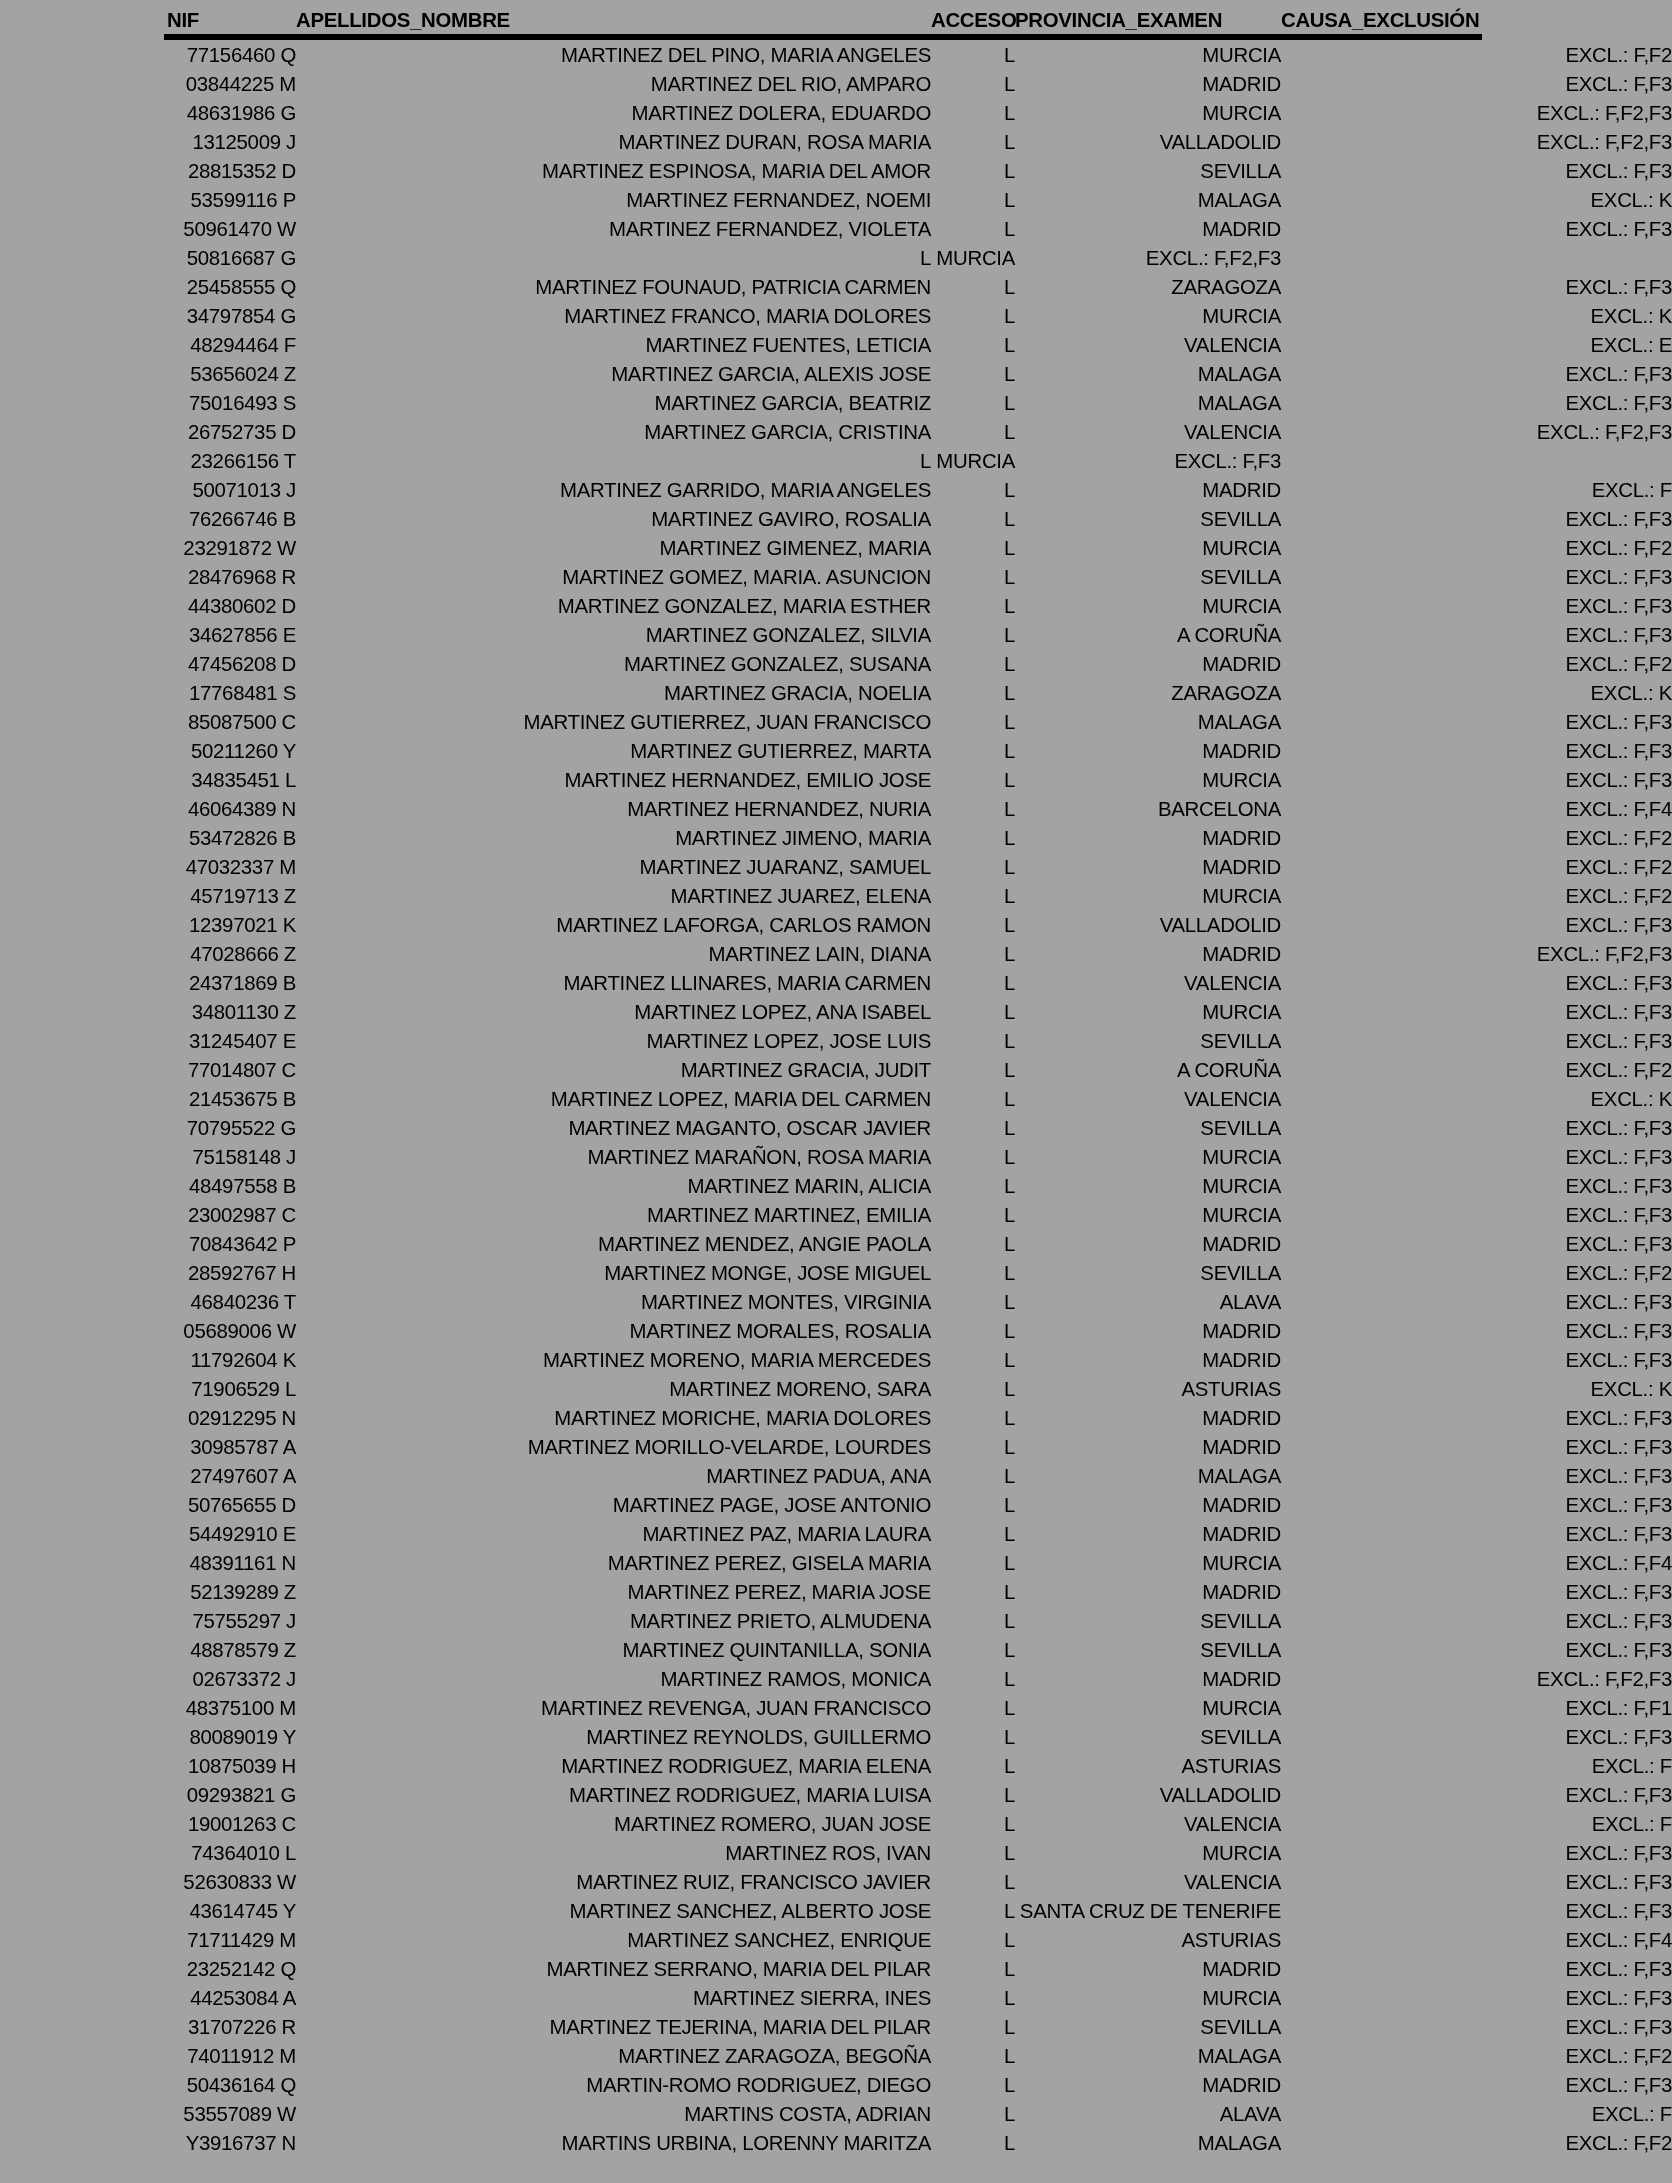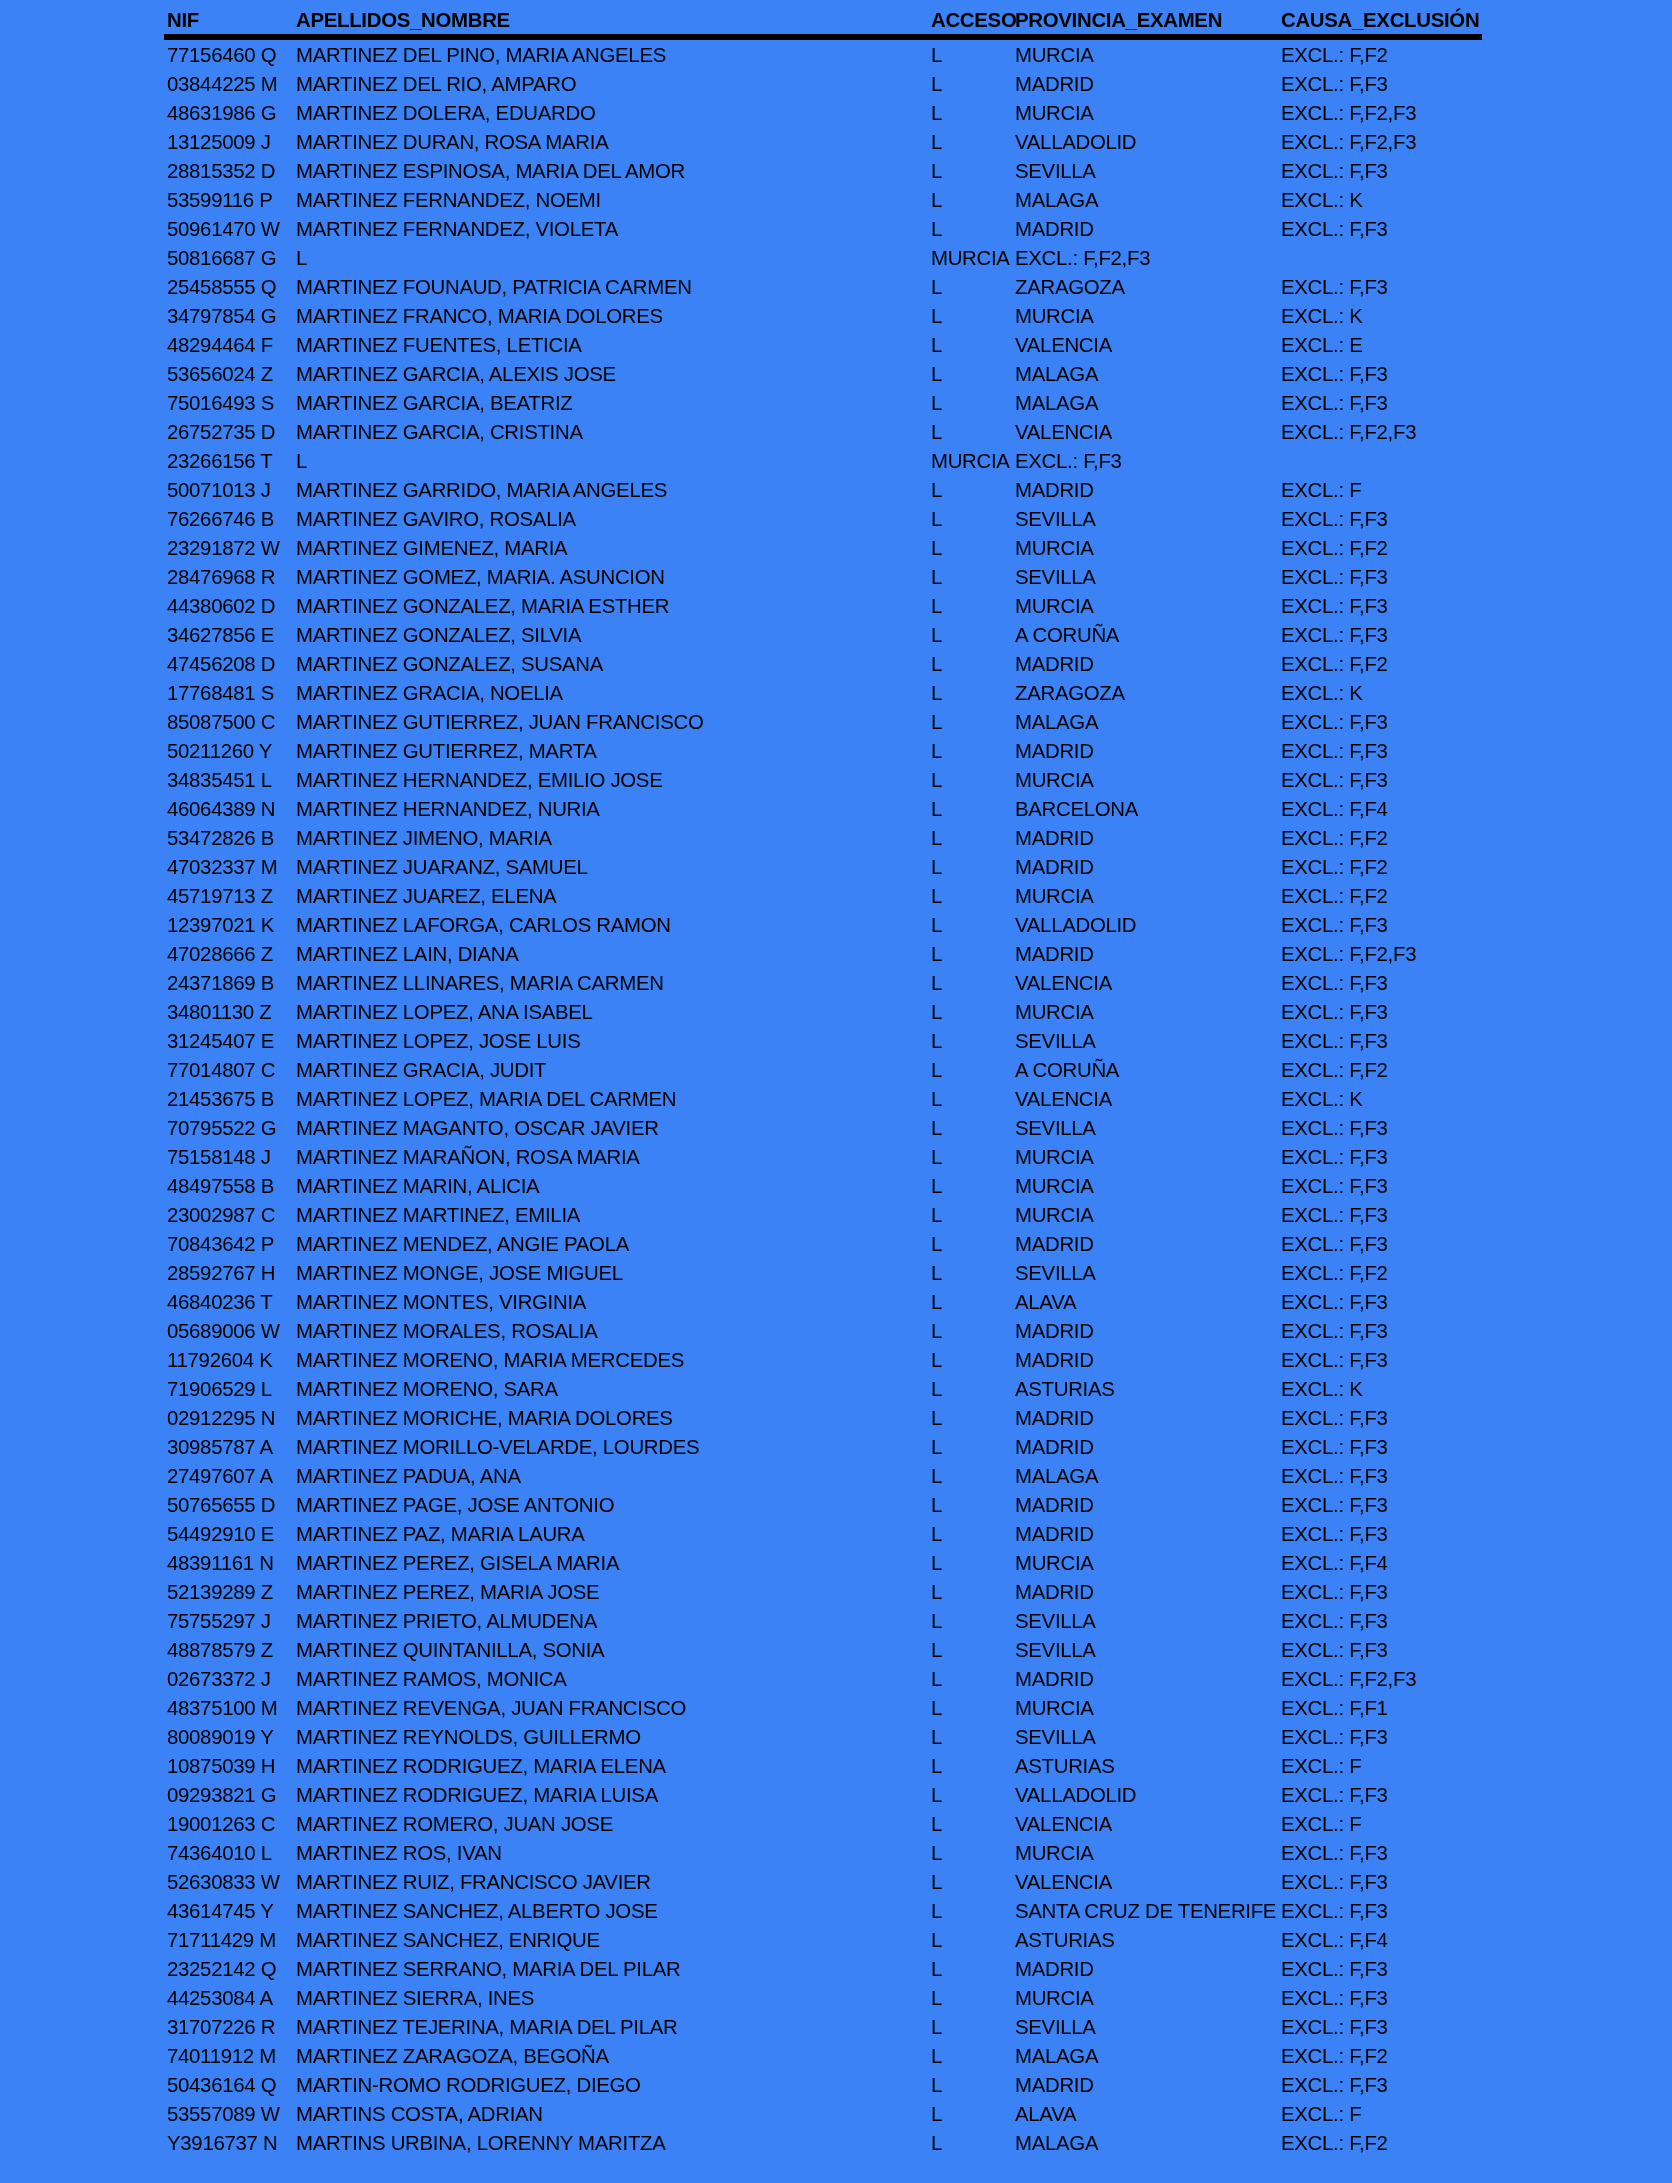--- a/index.html
+++ b/index.html
@@ -36,32 +36,33 @@
     left: 164px;
     width: 1318px;
     height: 5.5px;
     background: #000000;
   }
   .rows {
     position: absolute;
     top: 41px;
     left: 0;
     right: 0;
+    text-align: right;
   }
   .row {
     height: 29px;
     font-size: 20.4px;
     letter-spacing: -0.3px;
   }
   .cell { overflow: visible; }
 </style>
 </head>
 <body>
 
-<div class="page" style="background: #3b82f6; color: rgb(0, 0, 0);">
+<div class="page" style="background: #a3a3a3; color: rgb(0, 0, 0);">
 
   <div class="header-row grid-cols">
     <div class="header-cell">NIF</div>
     <div class="header-cell">APELLIDOS_NOMBRE</div>
     <div class="header-cell">ACCESO</div>
     <div class="header-cell">PROVINCIA_EXAMEN</div>
     <div class="header-cell">CAUSA_EXCLUSIÓN</div>
   </div>
 
   <div class="rule" style="background: rgb(0, 0, 0);"></div>

